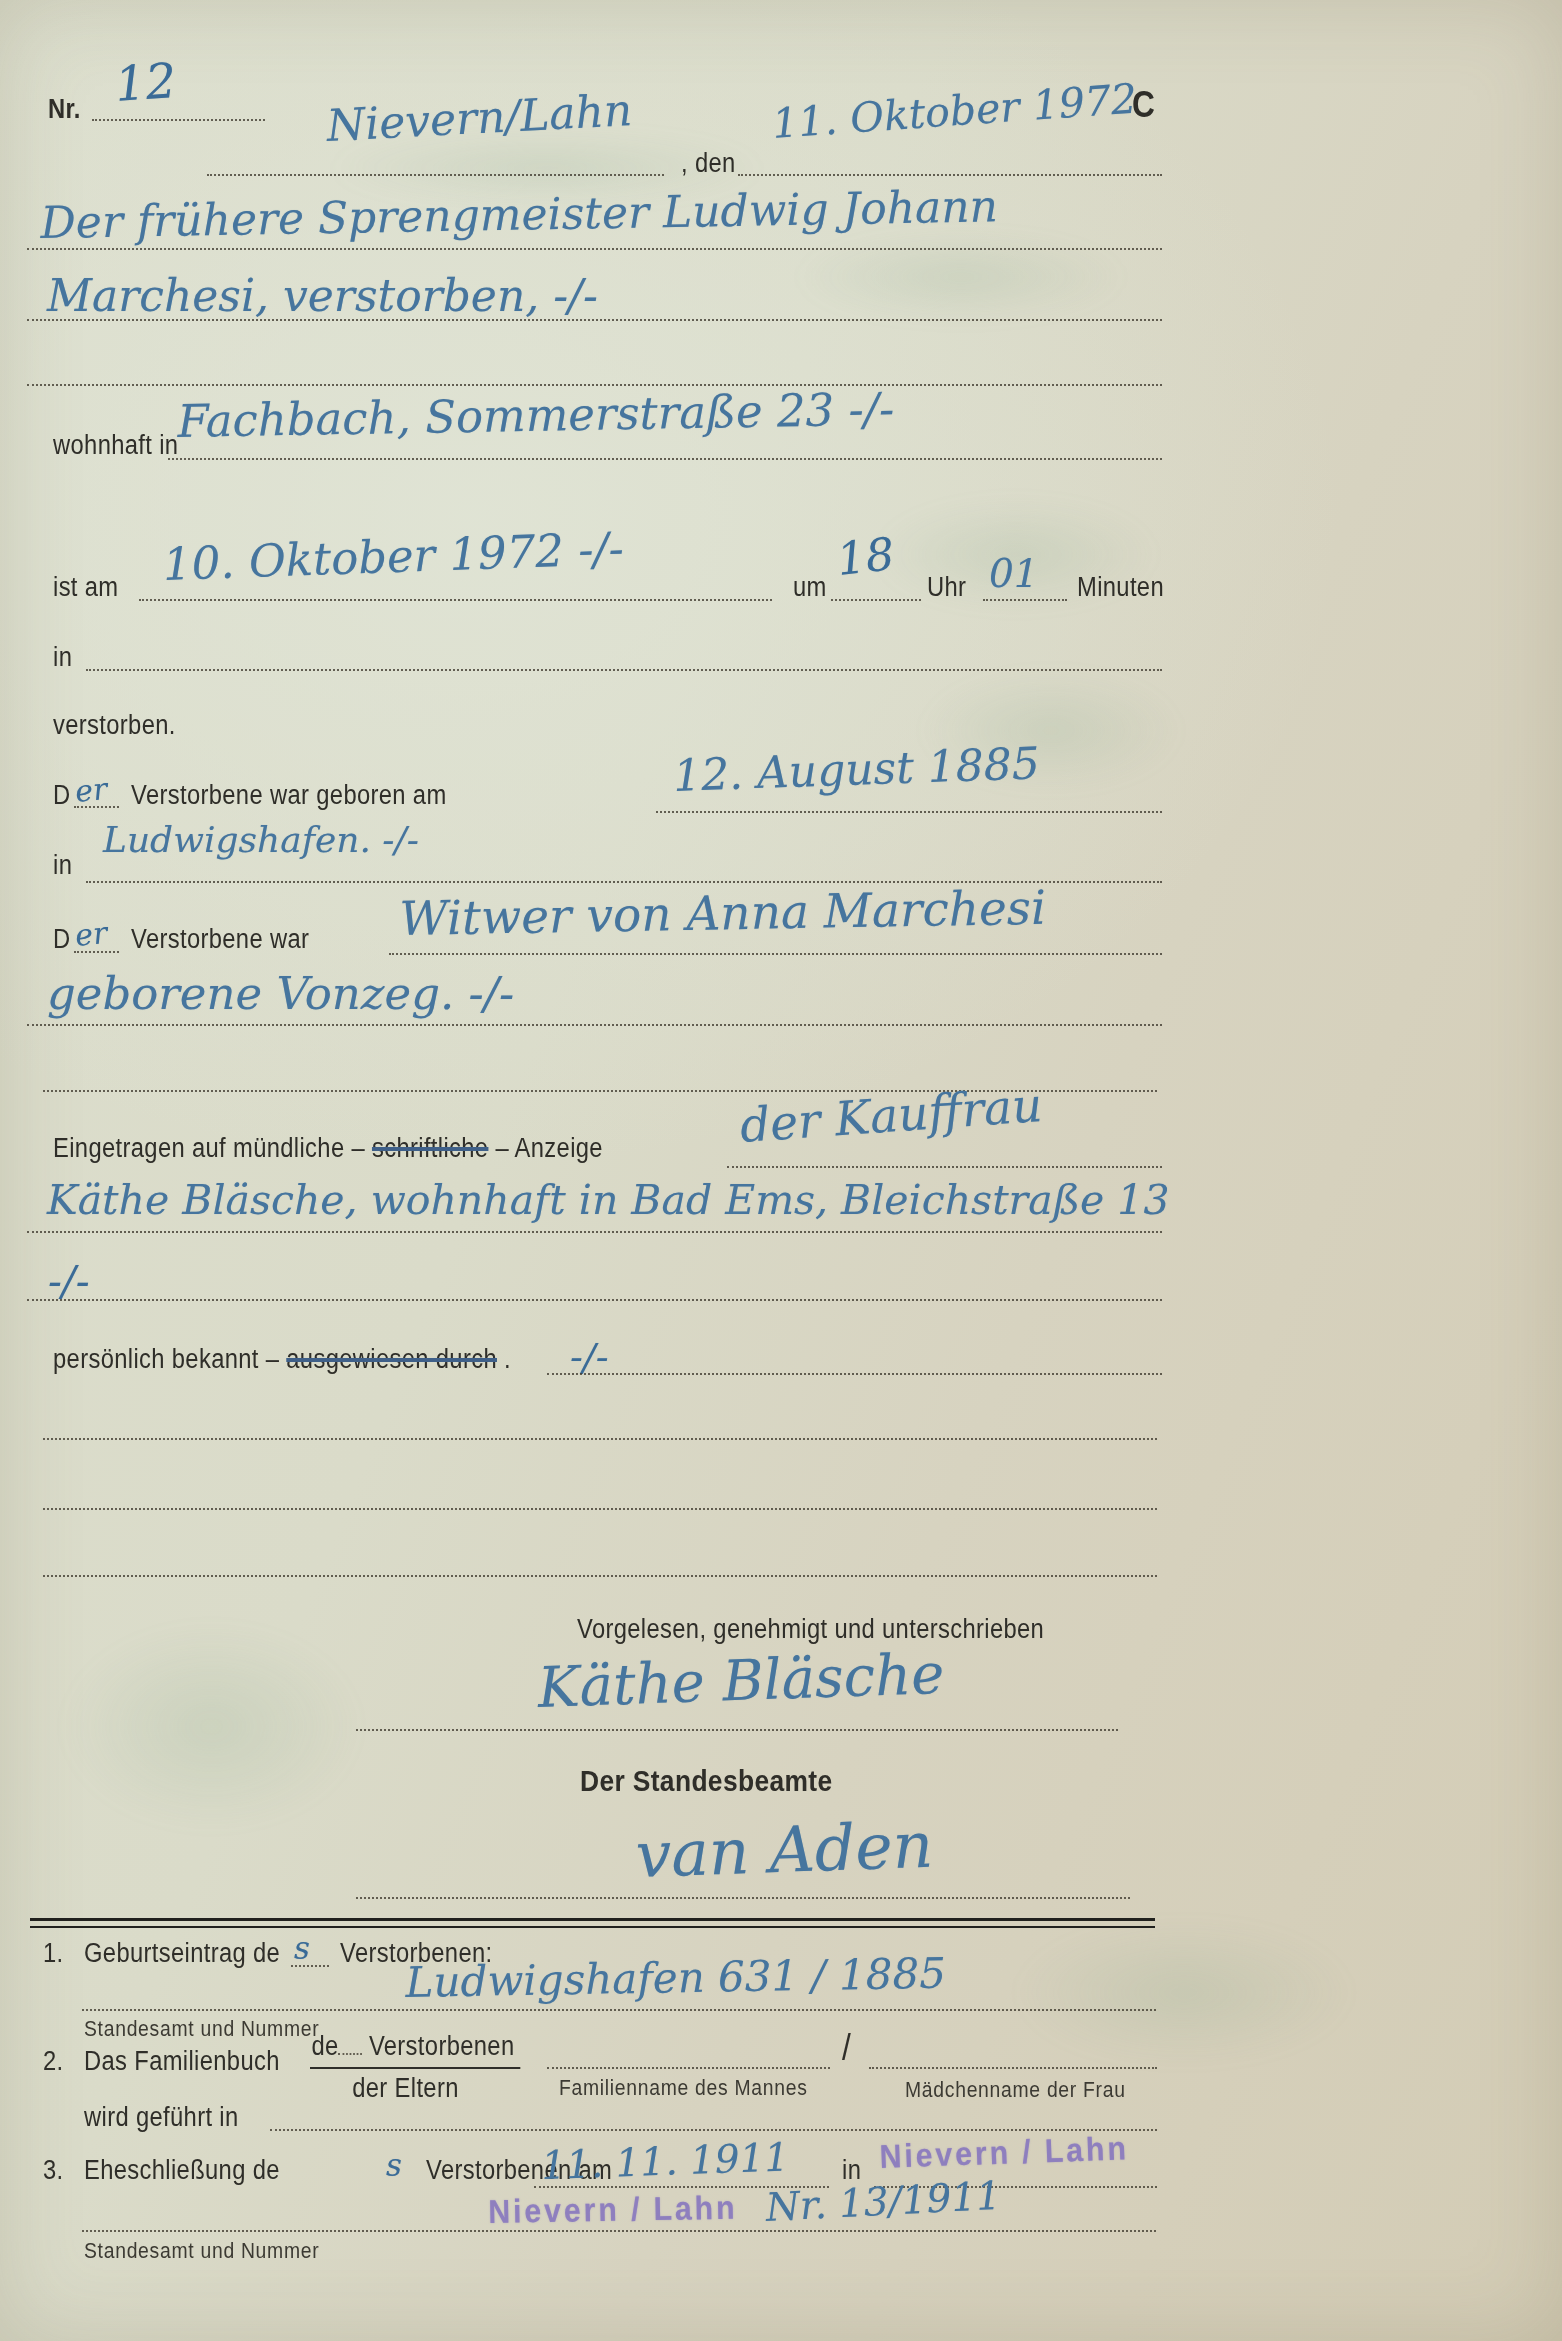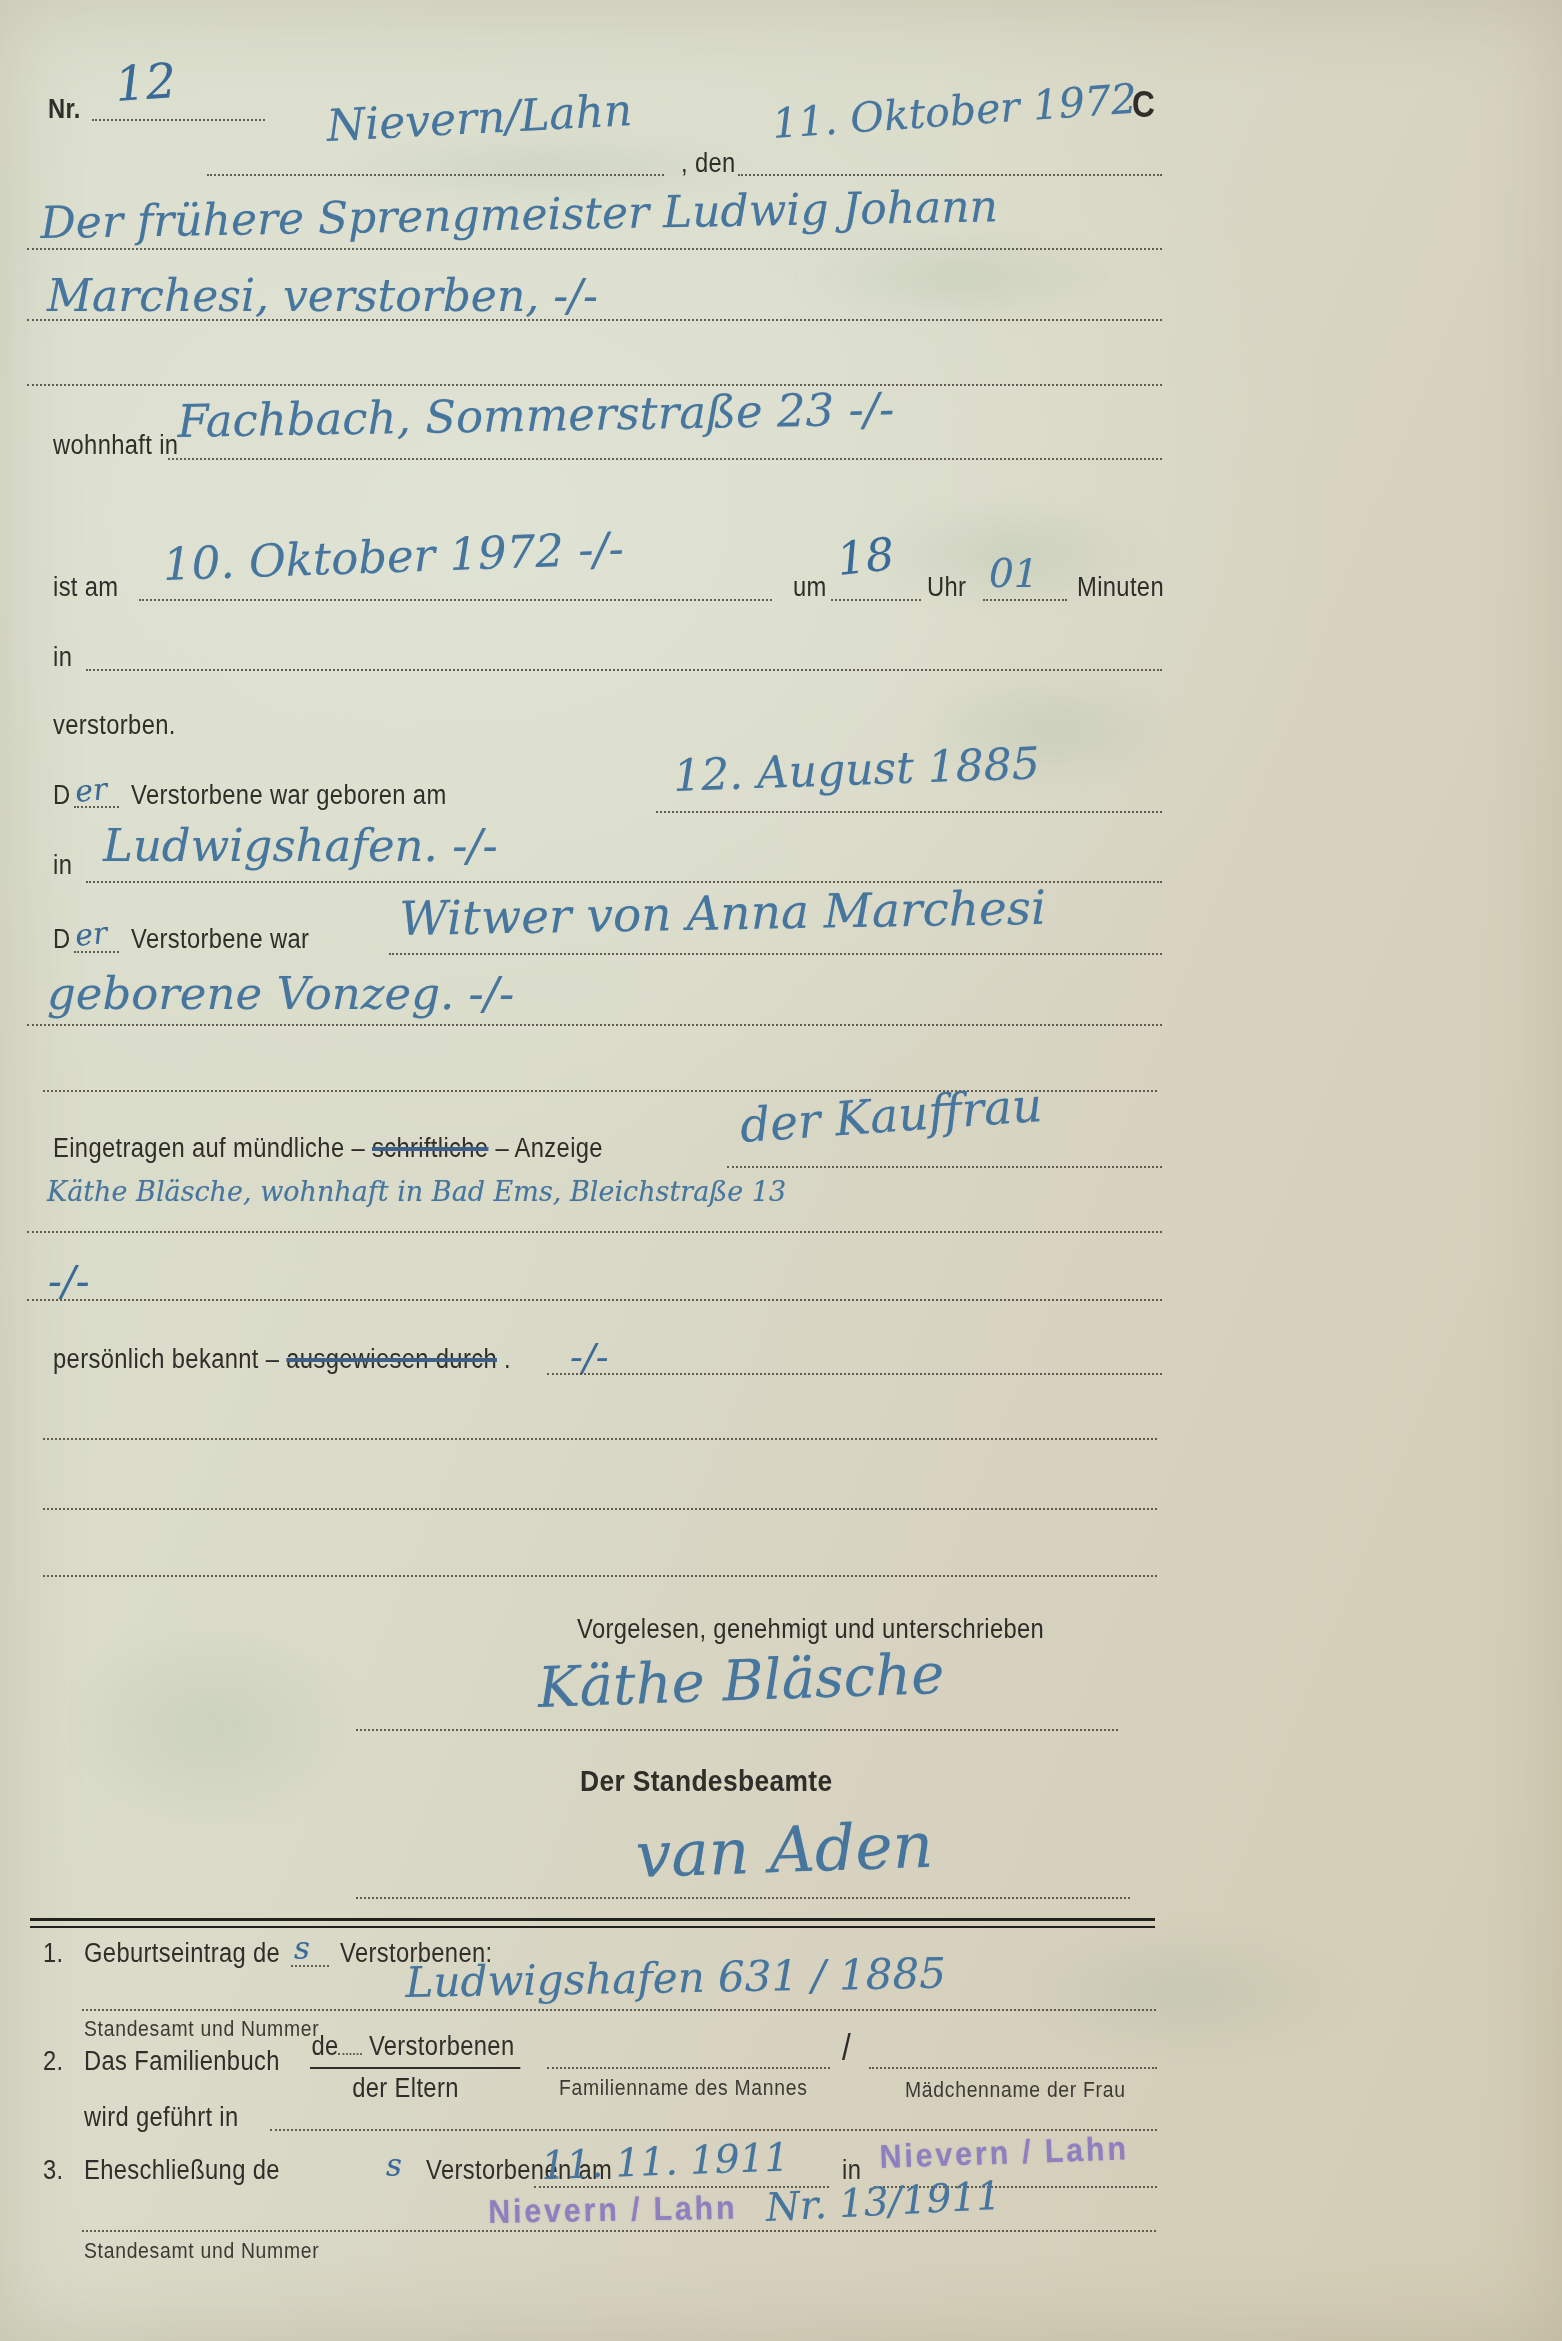--- a/index.html
+++ b/index.html
@@ -90,37 +90,37 @@
   <div class="dl" style="left:86px;top:669px;width:1076px;"></div>
   <div class="p" style="left:53px;top:710px;">verstorben.</div>
 
   <div class="p" style="left:53px;top:780px;">D</div>
   <div class="hw ink2" style="left:77px;top:774px;font-size:30px;transform:rotate(-6deg);">er</div>
   <div class="dl" style="left:74px;top:806px;width:45px;"></div>
   <div class="p" style="left:131px;top:780px;">Verstorbene war geboren am</div>
   <div class="hw" style="left:674px;top:750px;font-size:44px;transform:rotate(-2deg);">12. August 1885</div>
   <div class="dl" style="left:656px;top:811px;width:506px;"></div>
   <div class="p" style="left:53px;top:850px;">in</div>
-  <div class="hw" style="left:103px;top:819px;font-size:45px;">Ludwigshafen. -/-</div>
+  <div class="hw" style="left:103px;top:819px;font-size:36px;">Ludwigshafen. -/-</div>
   <div class="dl" style="left:86px;top:881px;width:1076px;"></div>
 
   <div class="p" style="left:53px;top:924px;">D</div>
   <div class="hw ink2" style="left:77px;top:918px;font-size:30px;transform:rotate(-6deg);">er</div>
   <div class="dl" style="left:74px;top:951px;width:45px;"></div>
   <div class="p" style="left:131px;top:924px;">Verstorbene war</div>
   <div class="hw" style="left:400px;top:891px;font-size:47px;transform:rotate(-1deg);">Witwer von Anna Marchesi</div>
   <div class="dl" style="left:389px;top:953px;width:773px;"></div>
   <div class="hw" style="left:47px;top:967px;font-size:45px;">geborene Vonzeg. -/-</div>
   <div class="dl" style="left:27px;top:1024px;width:1135px;"></div>
   <div class="dl" style="left:43px;top:1090px;width:1114px;"></div>
 
   <div class="p" style="left:53px;top:1133px;"><span>Eingetragen auf mündliche –</span> <span class="struck">schriftliche</span> <span>– Anzeige</span></div>
   <div class="hw" style="left:742px;top:1098px;font-size:47px;transform:rotate(-4deg);">der Kauffrau</div>
   <div class="dl" style="left:727px;top:1166px;width:435px;"></div>
-  <div class="hw" style="left:47px;top:1176px;font-size:27px;">Käthe Bläsche, wohnhaft in Bad Ems, Bleichstraße 13</div>
+  <div class="hw" style="left:47px;top:1176px;font-size:41px;">Käthe Bläsche, wohnhaft in Bad Ems, Bleichstraße 13</div>
   <div class="dl" style="left:27px;top:1231px;width:1135px;"></div>
   <div class="hw ink2" style="left:48px;top:1257px;font-size:41px;">-/-</div>
   <div class="dl" style="left:27px;top:1299px;width:1135px;"></div>
 
   <div class="p" style="left:53px;top:1344px;"><span>persönlich bekannt –</span> <span class="struck">ausgewiesen durch</span> <span>.</span></div>
   <div class="hw ink2" style="left:570px;top:1335px;font-size:38px;">-/-</div>
   <div class="dl" style="left:547px;top:1373px;width:615px;"></div>
   <div class="dl" style="left:43px;top:1438px;width:1114px;"></div>
   <div class="dl" style="left:43px;top:1508px;width:1114px;"></div>
   <div class="dl" style="left:43px;top:1575px;width:1114px;"></div>

